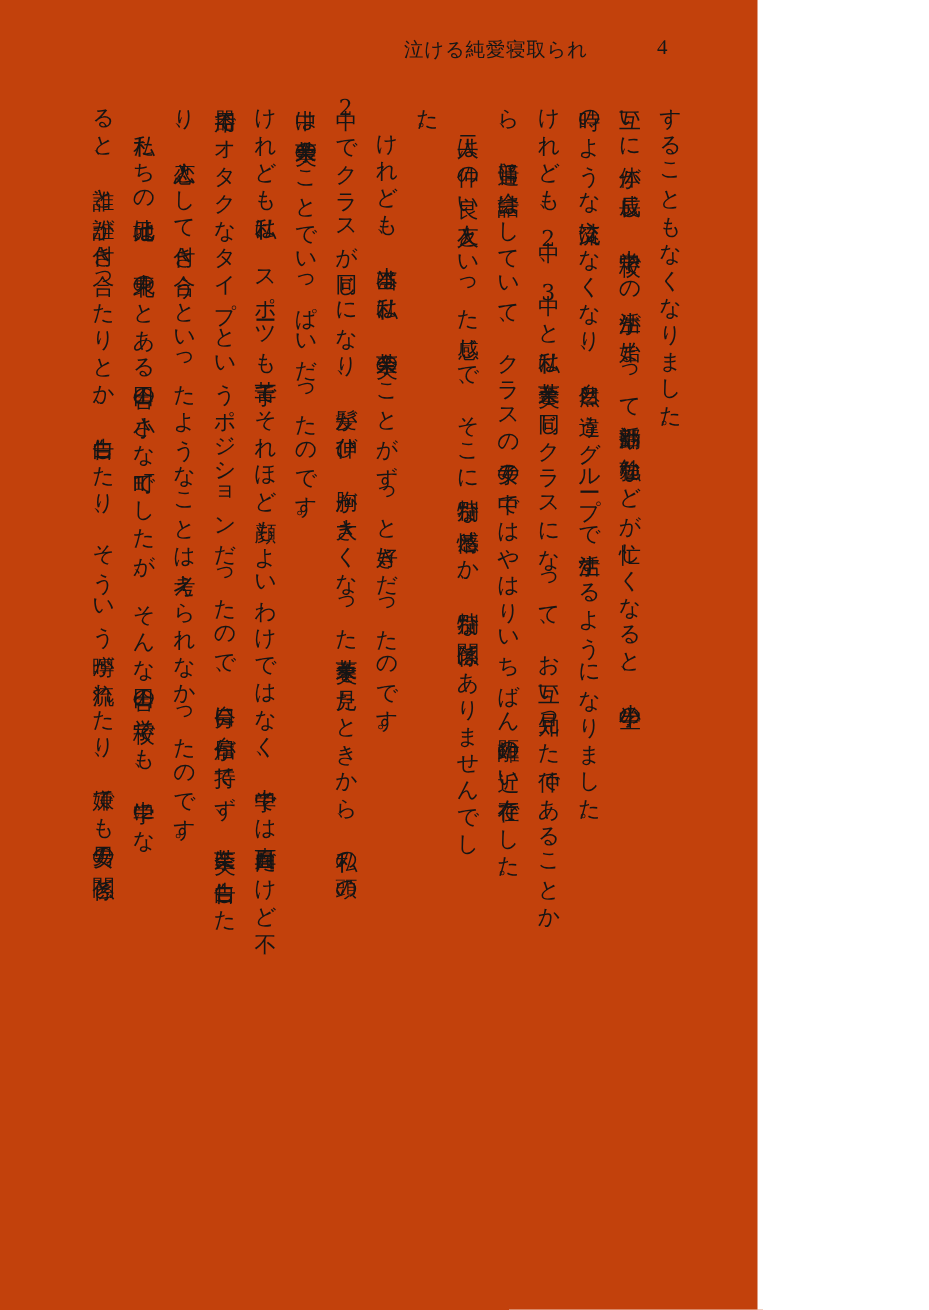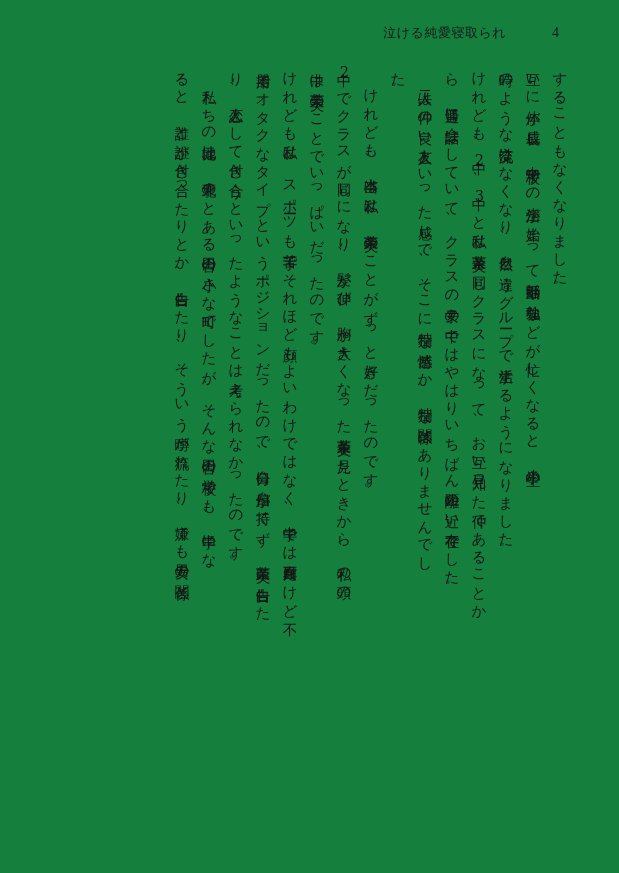--- a/index.html
+++ b/index.html
@@ -9,23 +9,23 @@
   }
   body {
     width: 619px;
     height: 873px;
     font-family: "Liberation Serif", "DejaVu Serif", serif;
     color: #1a1a1a;
     overflow: hidden;
   }
   .page {
     position: relative;
-    width: 619px;
+    width: 505px;
     height: 873px;
-    background: #15803d;
+    background: #c2410c;
     box-sizing: border-box;
   }
   
   .header {
     position: absolute;
     top: 22px;
     left: 0;
     width: 100%;
     height: 22px;
     display: flex;

